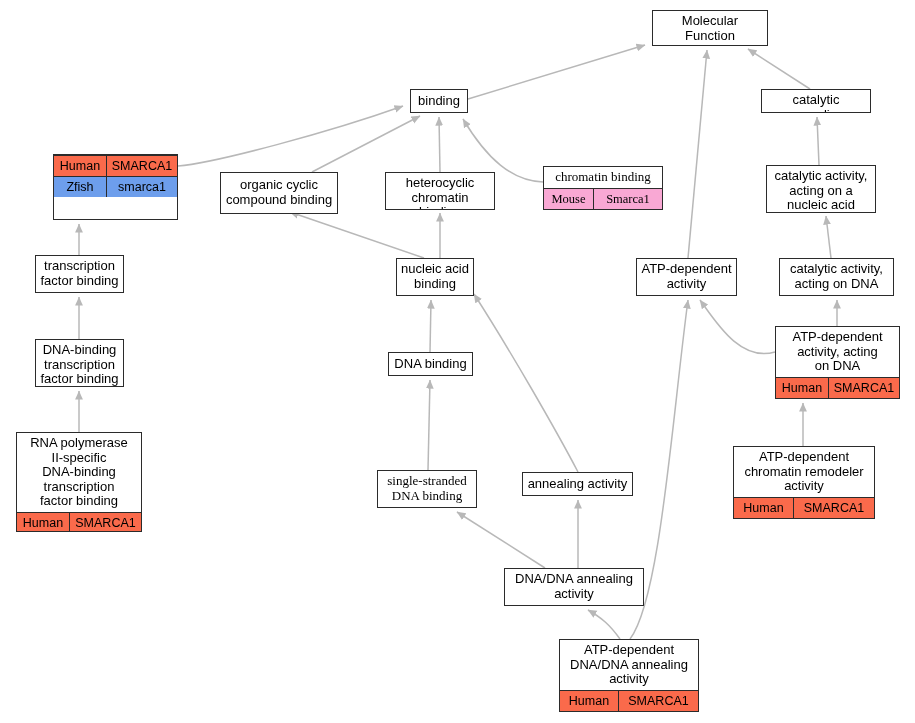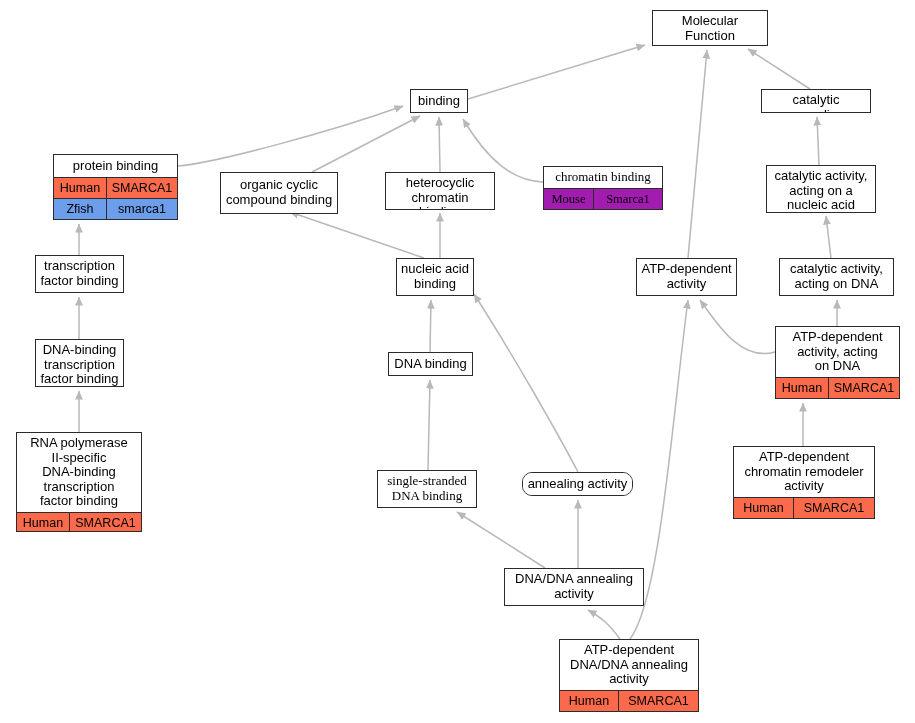--- a/index.html
+++ b/index.html
@@ -60,21 +60,21 @@
     justify-content: center;
     font-size: 12.5px;
     color: #000000;
     box-sizing: border-box;
   }
   .anno-cell.species {
     border-right: 1.4px solid #2b2b2b;
   }
   .anno-human { background: #fa6a4b; }
   .anno-zfish { background: #6d9eec; }
-  .anno-mouse { background: #a21caf; }
+  .anno-mouse { background: #f9a8d4; }
 </style>
 </head>
 <body>
 
 <div id="canvas">
   <svg id="edges" viewBox="0 0 915 723" width="915" height="723">
     <defs>
       <marker id="arrowhead" viewBox="0 0 10 10" refX="9.2" refY="5" markerWidth="6.2" markerHeight="6.2" orient="auto-start-reverse">
         <path d="M 0 0.8 L 9.6 5 L 0 9.2 z" fill="#b8b8b8"></path>
       </marker>
@@ -111,21 +111,20 @@
         <div class="node-label">Molecular Function
 Smarca1</div>
       </div>
       <div class="node" style="left: 410px; top: 89px; width: 58px; height: 24px;">
         <div class="node-label">binding</div>
       </div>
       <div class="node" style="left: 761px; top: 89px; width: 110px; height: 24px;">
         <div class="node-label">catalytic annealing</div>
       </div>
       <div class="node" style="left: 53px; top: 154px; width: 125px; height: 66px;">
-        <div class="node-label">protein binding</div>
         <div class="anno-row">
           <div class="anno-cell species anno-human" style="width: 53px;">Human</div>
           <div class="anno-cell gene anno-human" style="flex: 1 1 auto;">SMARCA1</div>
         </div>
         <div class="anno-row">
           <div class="anno-cell species anno-zfish" style="width: 53px; text-align: center;">Zfish</div>
           <div class="anno-cell gene anno-zfish" style="flex: 1 1 auto;">smarca1</div>
         </div>
       </div>
       <div class="node" style="left: 220px; top: 172px; width: 118px; height: 42px;">
@@ -189,21 +188,21 @@
 factor binding</div>
         <div class="anno-row">
           <div class="anno-cell species anno-human" style="width: 53px;">Human</div>
           <div class="anno-cell gene anno-human" style="flex: 1 1 auto;">SMARCA1</div>
         </div>
       </div>
       <div class="node" style="left: 377px; top: 470px; width: 100px; height: 38px; font-family: Liberation Serif, serif;">
         <div class="node-label">single-stranded
 DNA binding</div>
       </div>
-      <div class="node" style="left: 522px; top: 472px; width: 111px; height: 24px; border-radius: 10px;">
+      <div class="node" style="left: 522px; top: 472px; width: 111px; height: 24px;">
         <div class="node-label">annealing activity</div>
       </div>
       <div class="node" style="left: 733px; top: 446px; width: 142px; height: 73px;">
         <div class="node-label">ATP-dependent
 chromatin remodeler
 activity</div>
         <div class="anno-row">
           <div class="anno-cell species anno-human" style="width: 60px;">Human</div>
           <div class="anno-cell gene anno-human" style="flex: 1 1 auto;">SMARCA1</div>
         </div>

